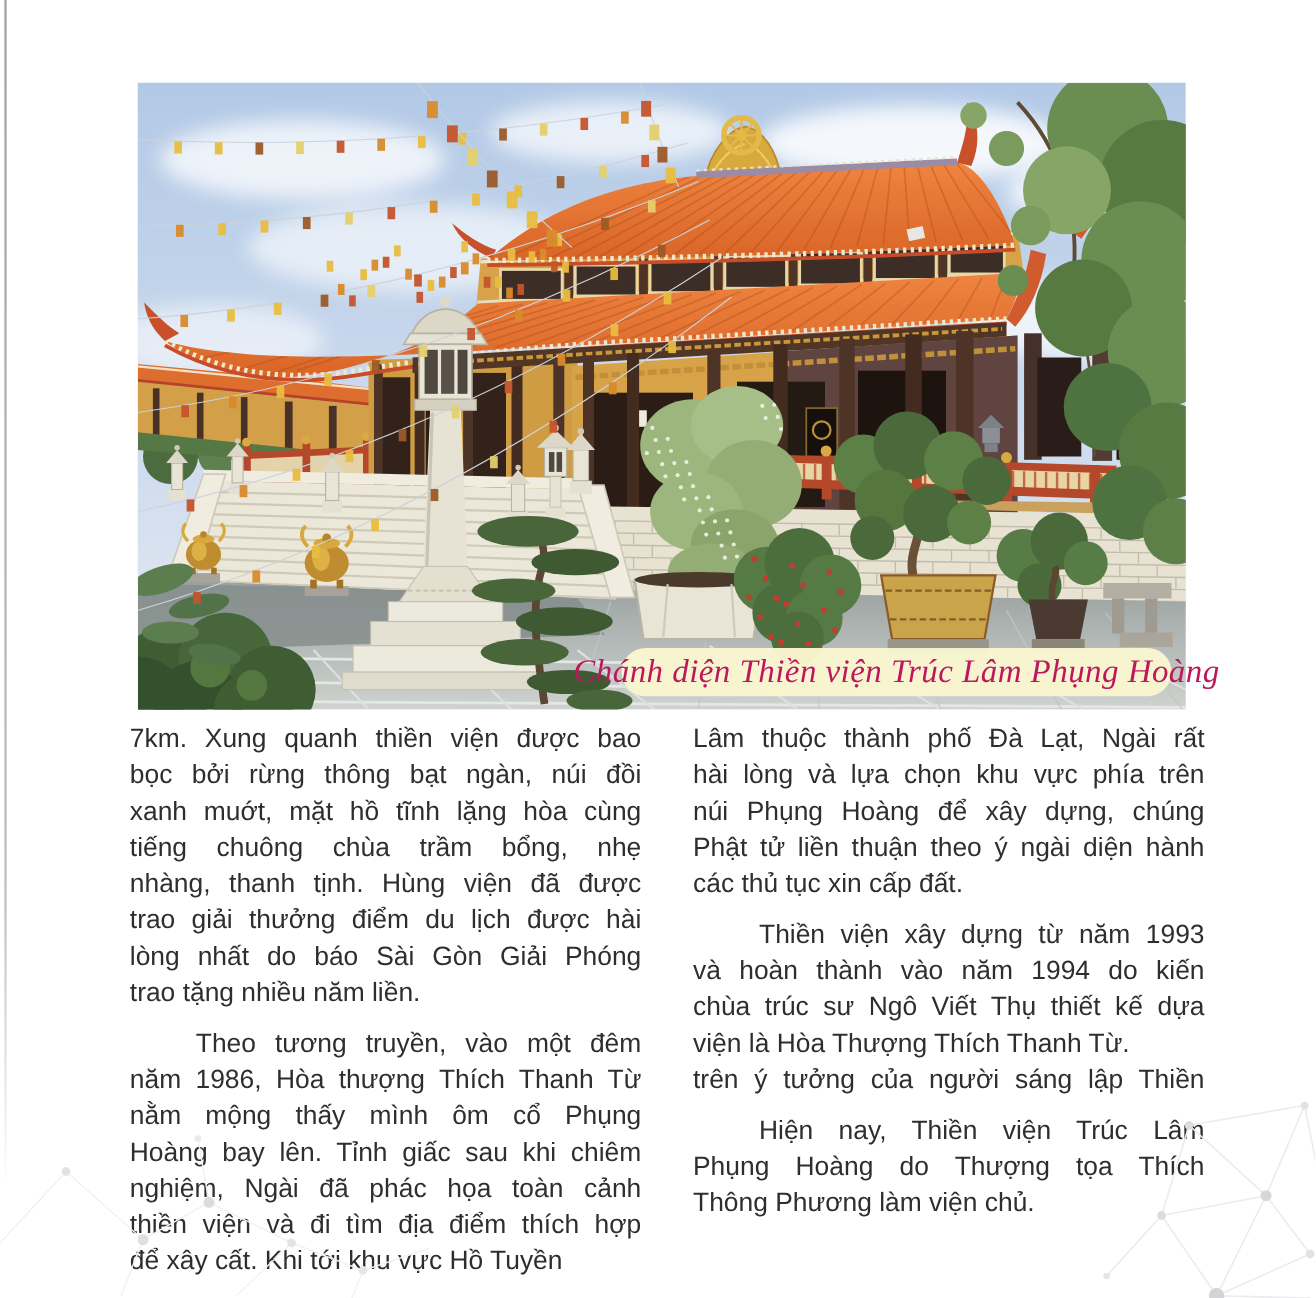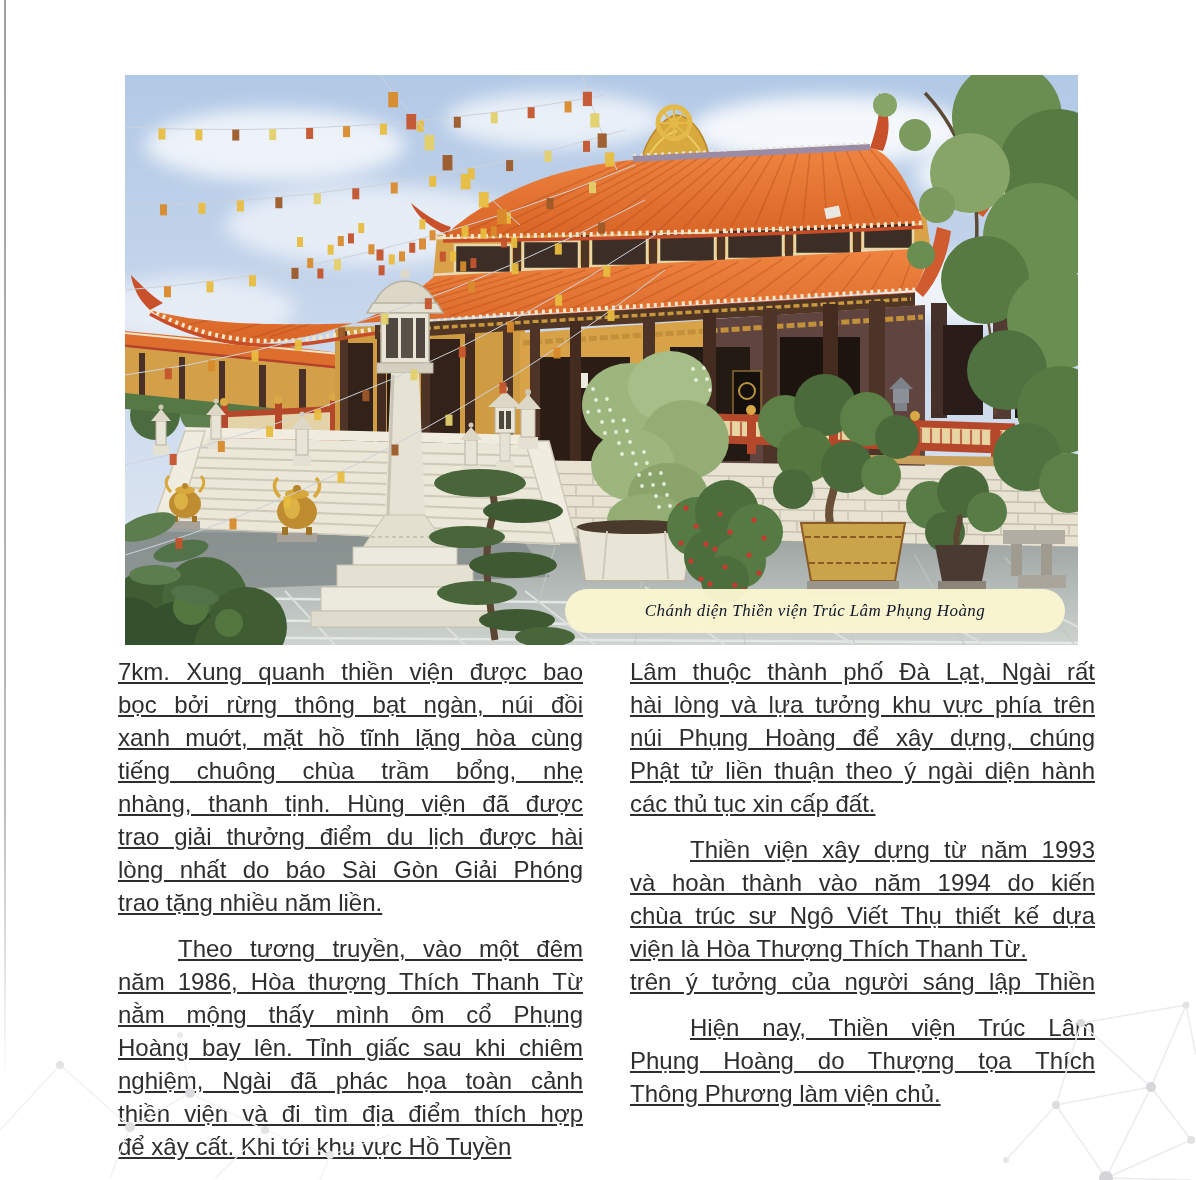--- a/index.html
+++ b/index.html
@@ -1,22 +1,22 @@
 <!DOCTYPE html>
 <html><head>
 <meta charset="utf-8">
 <style>
   html,body{margin:0;padding:0;background:#ffffff;}
   .page{position:relative;width:1196px;height:1180px;background:#ffffff;overflow:hidden;font-family:"Liberation Sans",sans-serif;}
   .spine{position:absolute;left:4px;top:0;width:2px;height:1080px;background:linear-gradient(#9f9f9f, #bdbdbd 75%, rgba(189,189,189,0));}
   .photo{position:absolute;left:125px;top:75px;width:953px;height:570px;}
   .photo svg{display:block;}
-  .caption{position:absolute;left:440px;top:514px;width:500px;height:44px;background:rgba(250,246,208,0.96);border-radius:22px;display:flex;align-items:center;justify-content:center;font-family:"Liberation Serif",serif;font-style:italic;font-size:17px;color:#0f172a;letter-spacing:.4px;white-space:nowrap;}
+  .caption{position:absolute;left:440px;top:514px;width:500px;height:44px;background:rgba(250,246,208,0.96);border-radius:22px;display:flex;align-items:center;justify-content:center;font-family:"Liberation Serif",serif;font-style:italic;font-size:30px;color:#be185d;letter-spacing:.4px;white-space:nowrap;}
   .cols{position:absolute;left:118px;top:655px;width:977px;display:flex;gap:47px;color:#2e2e2e;}
-  .col{width:465px;font-size:24px;line-height:33px;text-decoration:underline;}
+  .col{width:465px;font-size:24px;line-height:33px;}
   .para{margin:0 0 13px 0;}
   .tline{text-align:justify;text-align-last:justify;}
   .tline.last{text-align-last:left;}
   .para.indent .tline.first{text-indent:60px;}
   .bgpattern{position:absolute;pointer-events:none;}
   .bp-br{right:0;bottom:0;}
   .bp-bl{left:0;bottom:0;}
 </style>
 </head>
 <body>
@@ -937,21 +937,21 @@
           <div class="tline">nằm mộng thấy mình ôm cổ Phụng</div>
           <div class="tline">Hoàng bay lên. Tỉnh giấc sau khi chiêm</div>
           <div class="tline">nghiệm, Ngài đã phác họa toàn cảnh</div>
           <div class="tline">thiền viện và đi tìm địa điểm thích hợp</div>
           <div class="tline last">để xây cất. Khi tới khu vực Hồ Tuyền</div>
         </div>
       </div>
     <div class="col">
         <div class="para">
           <div class="tline first">Lâm thuộc thành phố Đà Lạt, Ngài rất</div>
-          <div class="tline">hài lòng và lựa tưởng khu vực phía trên</div>
+          <div class="tline">hài lòng và lựa chọn khu vực phía trên</div>
           <div class="tline">núi Phụng Hoàng để xây dựng, chúng</div>
           <div class="tline">Phật tử liền thuận theo ý ngài diện hành</div>
           <div class="tline last">các thủ tục xin cấp đất.</div>
         </div>
         <div class="para indent">
           <div class="tline first">Thiền viện xây dựng từ năm 1993</div>
           <div class="tline">và hoàn thành vào năm 1994 do kiến</div>
           <div class="tline">chùa trúc sư Ngô Viết Thụ thiết kế dựa</div>
           <div class="tline last">viện là Hòa Thượng Thích Thanh Từ.</div>
           <div class="tline">trên ý tưởng của người sáng lập Thiền</div>

